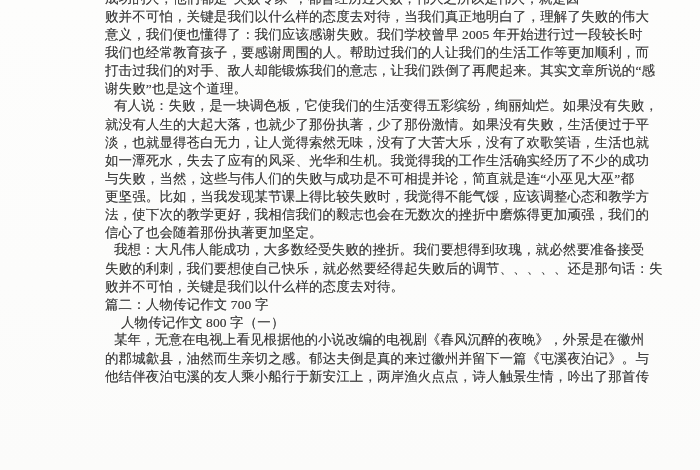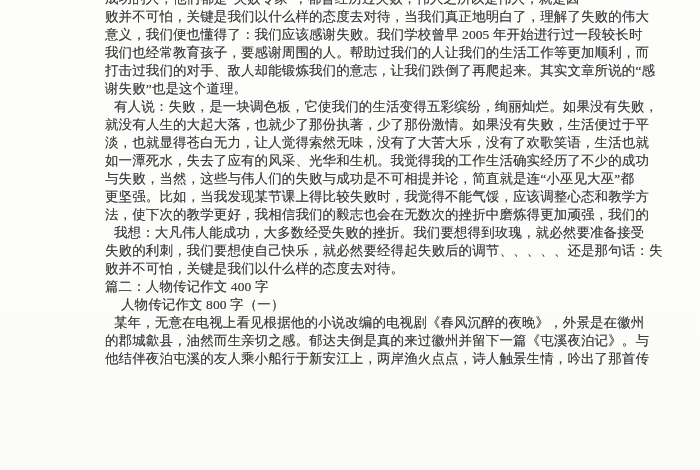--- a/index.html
+++ b/index.html
@@ -28,43 +28,44 @@
     height: 18px;
     line-height: 18px;
     font-size: 13.5px;
     color: #3e3e3e;
     white-space: nowrap;
     letter-spacing: 0.1px;
     text-shadow: 0 0 0.6px rgba(70,70,70,0.65);
     font-weight: 500;
   }
   .indent-0 { padding-left: 0; }
-  .indent-1 { padding-left: 9px; }
+  .indent-1 { padding-left: 9px; font-family: Liberation Mono, monospace; }
   .indent-2 { padding-left: 16px; }
 </style>
 </head>
 <body>
 
 <div class="page">
   <div class="text-block" id="text-block">
       <div class="text-line indent-0">成功的人，他们都是“失败专家”，都曾经历过失败，伟人之所以是伟人，就是因</div>
       <div class="text-line indent-0">败并不可怕，关键是我们以什么样的态度去对待，当我们真正地明白了，理解了失败的伟大</div>
       <div class="text-line indent-0">意义，我们便也懂得了：我们应该感谢失败。我们学校曾早 2005 年开始进行过一段较长时</div>
       <div class="text-line indent-0">我们也经常教育孩子，要感谢周围的人。帮助过我们的人让我们的生活工作等更加顺利，而</div>
       <div class="text-line indent-0">打击过我们的对手、敌人却能锻炼我们的意志，让我们跌倒了再爬起来。其实文章所说的“感</div>
       <div class="text-line indent-0">谢失败”也是这个道理。</div>
       <div class="text-line indent-1">有人说：失败，是一块调色板，它使我们的生活变得五彩缤纷，绚丽灿烂。如果没有失败，</div>
       <div class="text-line indent-0">就没有人生的大起大落，也就少了那份执著，少了那份激情。如果没有失败，生活便过于平</div>
       <div class="text-line indent-0">淡，也就显得苍白无力，让人觉得索然无味，没有了大苦大乐，没有了欢歌笑语，生活也就</div>
       <div class="text-line indent-0">如一潭死水，失去了应有的风采、光华和生机。我觉得我的工作生活确实经历了不少的成功</div>
       <div class="text-line indent-0">与失败，当然，这些与伟人们的失败与成功是不可相提并论，简直就是连“小巫见大巫”都</div>
       <div class="text-line indent-0">更坚强。比如，当我发现某节课上得比较失败时，我觉得不能气馁，应该调整心态和教学方</div>
       <div class="text-line indent-0">法，使下次的教学更好，我相信我们的毅志也会在无数次的挫折中磨炼得更加顽强，我们的</div>
+      <div class="text-line indent-0">信心了也会随着那份执著更加坚定。</div>
       <div class="text-line indent-1">我想：大凡伟人能成功，大多数经受失败的挫折。我们要想得到玫瑰，就必然要准备接受</div>
       <div class="text-line indent-0">失败的利刺，我们要想使自己快乐，就必然要经得起失败后的调节、、、、、还是那句话：失</div>
       <div class="text-line indent-0">败并不可怕，关键是我们以什么样的态度去对待。</div>
-      <div class="text-line indent-0">篇二：人物传记作文 400 字</div>
+      <div class="text-line indent-0">篇二：人物传记作文 700 字</div>
       <div class="text-line indent-2">人物传记作文 800 字（一）</div>
       <div class="text-line indent-1">某年，无意在电视上看见根据他的小说改编的电视剧《春风沉醉的夜晚》，外景是在徽州</div>
       <div class="text-line indent-0">的郡城歙县，油然而生亲切之感。郁达夫倒是真的来过徽州并留下一篇《屯溪夜泊记》。与</div>
       <div class="text-line indent-0">他结伴夜泊屯溪的友人乘小船行于新安江上，两岸渔火点点，诗人触景生情，吟出了那首传</div>
     </div>
 </div>
 
 </body></html>

